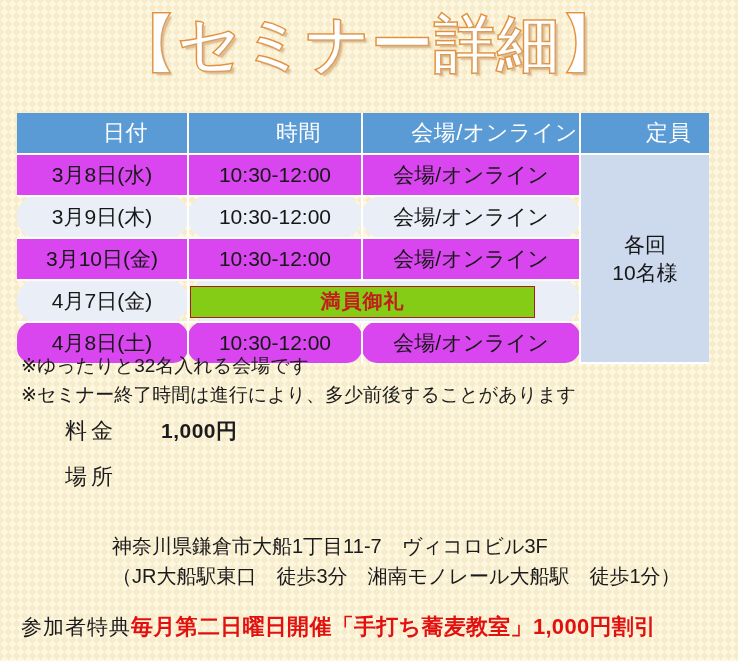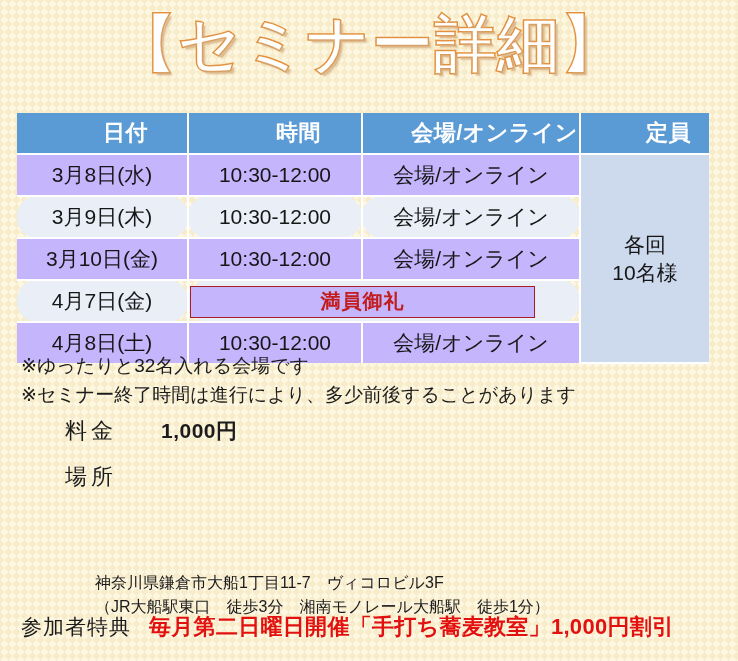--- a/index.html
+++ b/index.html
@@ -59,21 +59,21 @@
   }
   table.schedule col.c-date  { width: 171px; }
   table.schedule col.c-time  { width: 174px; }
   table.schedule col.c-venue { width: 218px; }
   table.schedule col.c-cap   { width: 129px; }
 
   table.schedule th {
     background: #5b9bd5;
     color: #ffffff;
     font-size: 22px;
-    font-weight: 700;
+    font-weight: 400;
     height: 38px;
     text-align: center;
     border-left: 2px solid #ffffff;
     border-right: 2px solid #ffffff;
     border-bottom: 2px solid #ffffff;
     letter-spacing: 0.5px;
     padding-left: 48px;
   }
   table.schedule th:first-child { border-left: none; }
   table.schedule th:last-child  { border-right: none; }
@@ -83,36 +83,36 @@
     text-align: center;
     vertical-align: middle;
     color: #161616;
     border-left: 2px solid #ffffff;
     border-right: 2px solid #ffffff;
     border-bottom: 2px solid #ffffff;
     font-size: 21px;
   }
   table.schedule td:first-child { border-left: none; }
   table.schedule td:last-child  { border-right: none; }
-  table.schedule tr.r-odd  td { background: #c4b5fd; }
+  table.schedule tr.r-odd  td { background: #d946ef; }
   table.schedule tr.r-even td { background: #e9eef7; border-radius: 20px; }
-  table.schedule tr:last-child td { border-bottom: none; }
+  table.schedule tr:last-child td { border-bottom: none; border-radius: 15px; }
 
   td.cap-cell {
     background: #cdd9ec !important;
     font-size: 21px;
     line-height: 1.32;
   }
 
   td.full-cell {
     padding: 0 0 0 0;
     background: #e9eef7;
   }
   .full-box {
-    background: #c4b5fd;
+    background: #84cc16;
     border: 1px solid #a81e22;
     height: 30px;
     margin: 3px 44px 2px 1px;
     display: flex;
     align-items: center;
     justify-content: center;
     color: #c31c1c;
     font-size: 20px;
     font-weight: 600;
     letter-spacing: 1px;
@@ -156,42 +156,40 @@
   }
   .info-value-place {
     font-weight: 700;
     font-size: 23px;
     text-decoration: underline;
     text-underline-offset: 4px;
     letter-spacing: 0.5px;
   }
   .address {
     position: absolute;
-    left: 95px;
+    left: 112px;
     top: 531px;
-    font-size: 16px;
+    font-size: 20px;
     line-height: 1.52;
     white-space: nowrap;
-    margin-top: 40px;
   }
 
   
   .bonus {
     position: absolute;
     left: 21px;
     top: 612px;
     display: flex;
     align-items: baseline;
     font-size: 21px;
     white-space: nowrap;
   }
   .bonus-label {
     color: #1b1b1b;
     letter-spacing: 1px;
-    margin-right: 18px;
   }
   .bonus-text {
     color: #e2110f;
     font-weight: 700;
     font-size: 22px;
     letter-spacing: 0.3px;
   }
 </style>
 </head>
 <body>

